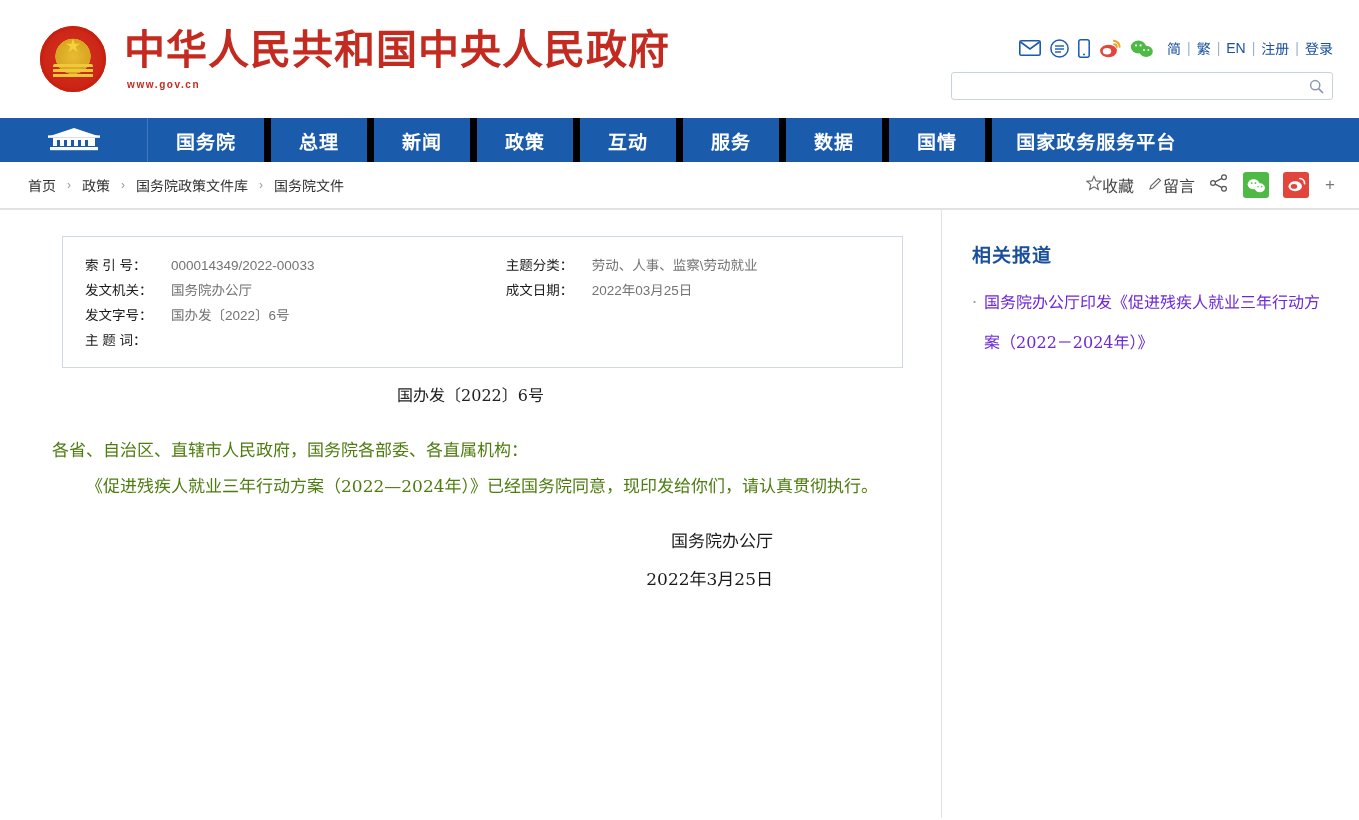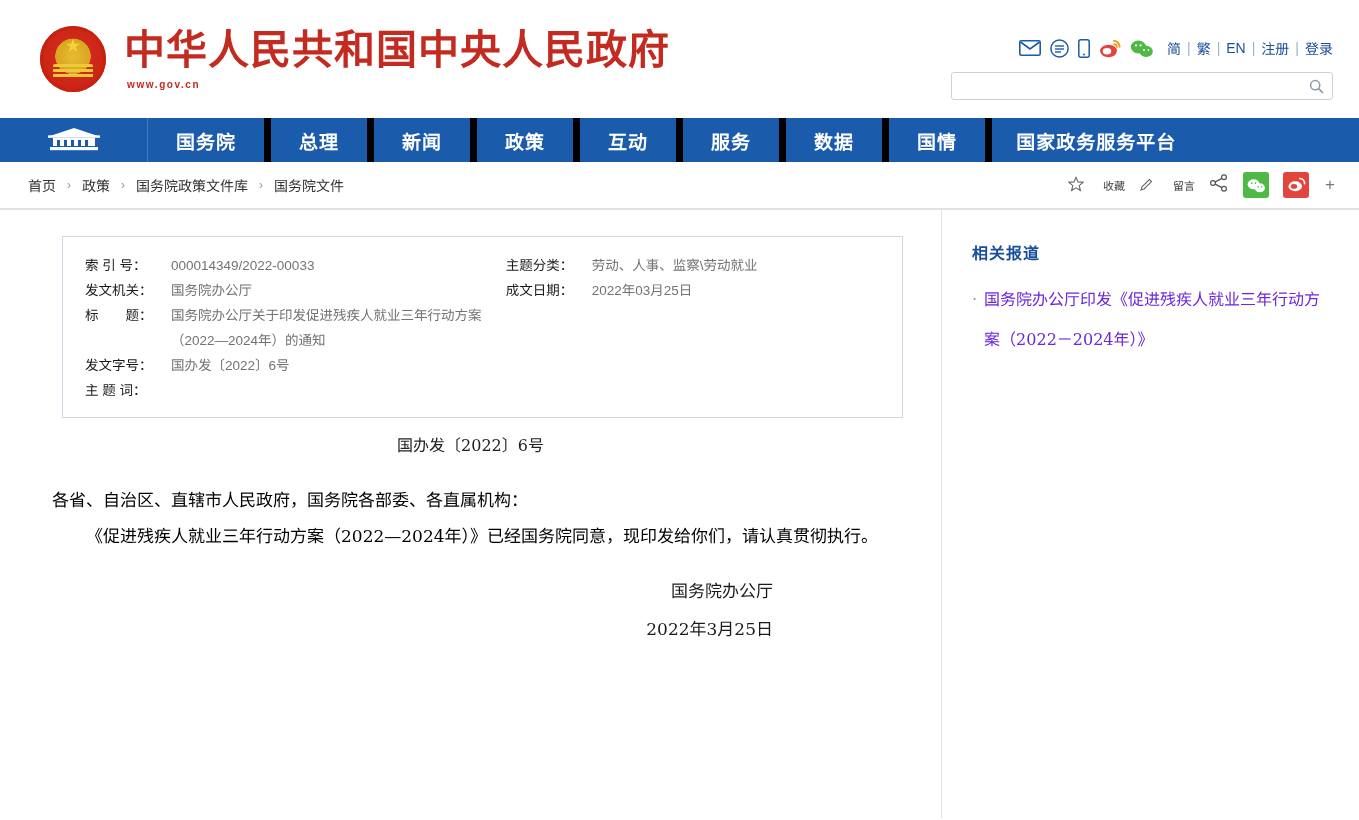--- a/index.html
+++ b/index.html
@@ -136,21 +136,21 @@
   .crumb-row {
     height: 48px;
     display: flex; align-items: center;
     padding: 0 24px 0 28px;
     border-bottom: 2px solid #e2e2e2;
   }
   .crumbs { display: flex; align-items: center; font-size: 14px; color: #333; }
   .crumbs .c { color: #333; }
   .crumbs .arrow { color: #999; margin: 0 11px; font-size: 12px; }
   .crumb-tools { margin-left: auto; display: flex; align-items: center; gap: 14px; }
-  .tool { display: flex; align-items: center; gap: 19px; font-size: 11px; color: #444; }
+  .tool { display: flex; align-items: center; gap: 0; font-size: 16px; color: #444; }
   .sq { width: 26px; height: 26px; border-radius: 3px; display: inline-flex; align-items: center; justify-content: center; }
   .sq.wechat { background: #4eb945; }
   .sq.weibo { background: #e2453c; }
   .plus { color: #777; font-size: 17px; margin-left: 2px; }
 
   
   .content {
     display: flex;
     padding: 0;
     height: calc(820px - 118px - 44px - 50px);
@@ -194,41 +194,41 @@
     margin-top: 14px;
     font-family: "DejaVu Serif", "Liberation Serif", serif;
     font-size: 16px;
     color: #222;
   }
   .doc-body {
     margin: 26px 48px 0 52px;
     font-family: "DejaVu Serif", "Liberation Serif", serif;
     font-size: 17px;
     line-height: 36px;
-    color: #000000;
+    color: #4d7c0f;
   }
   .doc-body p { margin: 0; }
   .indent { text-indent: 2em; }
   .sign {
     margin-top: 18px;
     text-align: right;
     padding-right: 168px;
     font-family: "DejaVu Serif", "Liberation Serif", serif;
     font-size: 17px;
     line-height: 38px;
     color: #1b1b1b;
   }
 
   .side-col {
     flex: 1;
     padding: 30px 24px 0 30px;
   }
   .side-title {
     font-family: "DejaVu Serif", "Liberation Serif", serif;
-    font-size: 16px;
+    font-size: 19px;
     font-weight: bold;
     color: #1a4f9c;
     letter-spacing: 1px;
   }
   .side-list { margin-top: 16px; }
   .side-item {
     display: flex;
     font-family: "DejaVu Serif", "Liberation Serif", serif;
     font-size: 16px;
     line-height: 40px;
@@ -407,24 +407,20 @@
         <div class="meta-left">
           <div class="meta-row">
             <span class="meta-k">索 引 号：</span>
             <span class="meta-v">000014349/2022-00033</span>
           </div>
           <div class="meta-row">
             <span class="meta-k">发文机关：</span>
             <span class="meta-v">国务院办公厅</span>
           </div>
           <div class="meta-row">
-            <span class="meta-k">标　　题：</span>
-            <span class="meta-v">国务院办公厅关于印发促进残疾人就业三年行动方案（2022—2024年）的通知</span>
-          </div>
-          <div class="meta-row">
             <span class="meta-k">发文字号：</span>
             <span class="meta-v">国办发〔2022〕6号</span>
           </div>
           <div class="meta-row">
             <span class="meta-k">主 题 词：</span>
             <span class="meta-v"></span>
           </div>
         </div>
         <div class="meta-right">
           <div class="meta-row">

